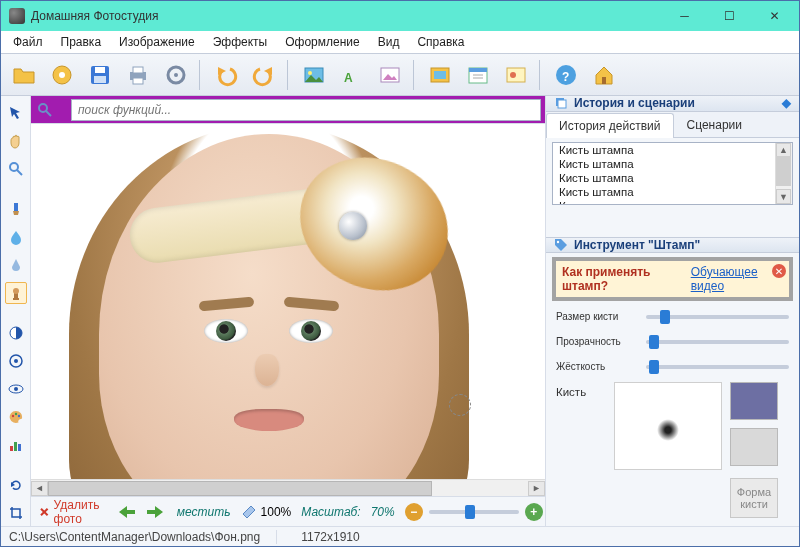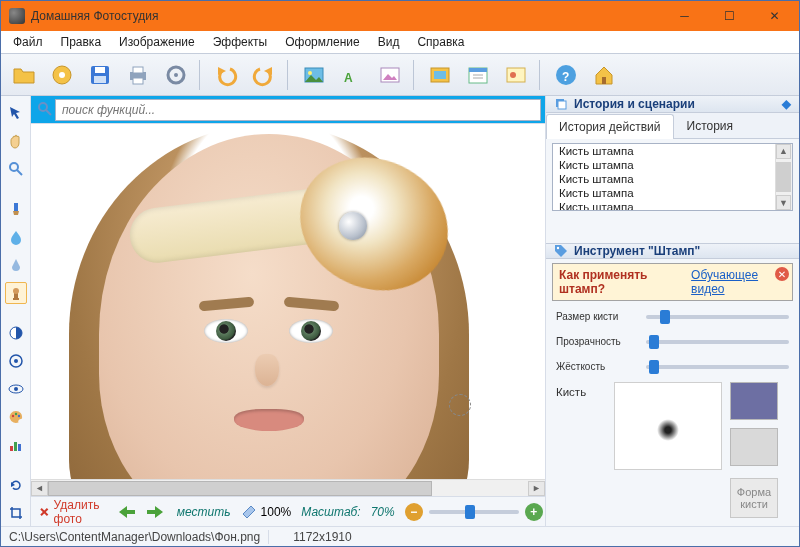--- a/index.html
+++ b/index.html
@@ -1,39 +1,39 @@
 <!DOCTYPE html>
 <html><head>
 <meta charset="utf-8">
 <style>
 * { box-sizing: border-box; margin: 0; padding: 0; font-family: "Segoe UI", Tahoma, sans-serif; font-size: 12px; }
 body { background: #fff; width: 800px; height: 547px; overflow: hidden; border: 1px solid #4b6ea9; display: flex; flex-direction: column; }
 
-.titlebar { height: 30px; background: #f97316; display: flex; align-items: center; padding: 0 2px 0 8px; }
+.titlebar { height: 30px; background: #5eead4; display: flex; align-items: center; padding: 0 2px 0 8px; }
 .titlebar .app-icon { width: 16px; height: 16px; margin-right: 6px; background: radial-gradient(circle at 30% 30%, #888, #333); border-radius: 3px; }
 .titlebar .title { flex: 1; color: #333; }
 .winbtn { width: 45px; height: 28px; display: flex; align-items: center; justify-content: center; color: #333; }
 
 .menubar { height: 22px; display: flex; align-items: center; padding: 0 4px; gap: 2px; }
 .menubar .mi { padding: 2px 8px; color: #222; }
 
 .toolbar { height: 43px; background: linear-gradient(#f3f6fa, #e5eaf2); border-top: 1px solid #c5cddb; border-bottom: 1px solid #c5cddb; display: flex; align-items: center; padding: 0 6px; gap: 4px; }
 .tbtn { width: 34px; height: 34px; display: flex; align-items: center; justify-content: center; border: 1px solid transparent; border-radius: 3px; }
 .tsep { width: 4px; height: 30px; border-left: 1px solid #bcc6d6; margin: 0 2px; }
 .tbtn svg { width: 24px; height: 24px; }
 
 .workrow { flex: 1; display: flex; min-height: 0; }
 
 .vtools { width: 30px; background: #f3f6fa; border-right: 1px solid #d7dde8; display: flex; flex-direction: column; align-items: center; padding-top: 6px; gap: 6px; }
 .vbtn { width: 22px; height: 22px; display: flex; align-items: center; justify-content: center; border: 1px solid transparent; border-radius: 2px; }
 .vbtn.sel, .vbtn:hover { border-color: #f0b64f; background: #fff3d6; }
 .vbtn svg { width: 16px; height: 16px; }
 
 .centercol { flex: 1; display: flex; flex-direction: column; min-width: 0; }
-.searchrow { height: 28px; display: flex; align-items: flex-start; padding: 3px 4px; gap: 0; background:#0ea5e9; border-bottom:1px solid #d7dde8; }
+.searchrow { height: 28px; display: flex; align-items: center; padding: 3px 4px; gap: 16px; background:#a21caf; border-bottom:1px solid #d7dde8; }
 .searchrow .mag { width: 20px; height: 20px; display:flex; align-items:center; justify-content:center; }
 .searchrow input { flex: 1; height: 22px; border: 1px solid #a8b3c6; padding: 0 6px; font-style: italic; color: #888; }
 
 .canvaswrap { flex: 1; position: relative; background: #fff; overflow: hidden; }
 .photo { position: absolute; left: 8px; top: 0; width: 490px; height: 410px; background: #fff; }
 .photo .head { position: absolute; left: 60px; top: 10px; width: 340px; height: 400px; border-radius: 50% 50% 40% 40%; background: radial-gradient(ellipse at 45% 35%, #f5ddc9, #e8c5ad 60%, #d7ad91); }
 .photo .hair { position: absolute; left: 30px; top: 0; width: 400px; height: 420px; background: radial-gradient(ellipse at 50% 30%, rgba(198,156,108,0) 35%, #bb915f 40%, #9f7746 70%, #8a6438); border-radius: 50% 50% 20% 20%; clip-path: polygon(0 0, 100% 0, 100% 100%, 80% 100%, 72% 45%, 62% 30%, 38% 30%, 28% 45%, 20% 100%, 0 100%); }
 .photo .band { position:absolute; left:90px; top:70px; width:280px; height:55px; background:linear-gradient(#f7ecd2,#e9dcaf); border-radius:40px; transform:rotate(-7deg); box-shadow:inset 0 0 6px rgba(0,0,0,.15);}
 .photo .feather { position:absolute; left:260px; top:35px; width:150px; height:130px; background:radial-gradient(circle at 40% 40%, #fff 10%, #f1e4c3 30%, #d9a963 60%, #c78935 80%); border-radius:50% 60% 50% 60%; transform:rotate(10deg); filter:blur(0.4px);}
 .photo .brooch { position:absolute; left:300px; top:88px; width:28px; height:28px; background:radial-gradient(circle at 35% 35%, #fff, #b8c0cc 60%, #808a99); border-radius:50%; box-shadow:0 0 3px rgba(0,0,0,.4);}
@@ -67,40 +67,40 @@
 .tabs { height:26px; display:flex; background:#eef2f8; border-bottom:1px solid #c5cddb;}
 .tab { padding:5px 12px; border:1px solid transparent; border-bottom:none; background:#eef2f8; color:#333; }
 .tab.active { background:#fff; border-color:#c5cddb; border-radius:3px 3px 0 0; position:relative; top:1px;}
 .histlist { background:#fff; border:1px solid #a8b3c6; margin:4px 6px; height:116px; overflow:hidden; position:relative;}
 .histlist .item { padding:1px 6px; color:#222; font-size:11.5px; white-space:nowrap;}
 .histlist .scrollv { position:absolute; right:0; top:0; width:17px; height:100%; background:#f0f0f0; border-left:1px solid #ddd;}
 .histlist .scrollv .sthumb{ position:absolute; right:1px; bottom:18px; width:15px; height:30px; background:#cfcfcf;}
 .histlist .scrollv .sarr{ position:absolute; width:15px; height:15px; background:#e8e8e8; border:1px solid #ccc; right:1px; font-size:9px; display:flex; align-items:center; justify-content:center; color:#666;}
 
 .toolhdr { height:26px; background:linear-gradient(#eef2f8,#dde5f0); border-top:1px solid #c5cddb; border-bottom:1px solid #c5cddb; display:flex; align-items:center; padding:0 8px; gap:6px; font-weight:bold; color:#1a3f7a; margin-top:28px;}
-.helpbar { background:#fff4d6; border:1px solid #a3a3a3; margin:4px 6px; padding:4px 6px; display:flex; align-items:center; gap:6px; font-size:11.5px; position:relative;}
+.helpbar { background:#fff4d6; border:4px solid #a3a3a3; margin:4px 6px; padding:4px 6px; display:flex; align-items:center; gap:6px; font-size:11.5px; position:relative;}
 .helpbar a { color:#1a5fc7; text-decoration:underline; }
 .helpbar .closex{ position:absolute; right:3px; top:3px; width:14px; height:14px; background:#e05a47; color:#fff; border-radius:50%; font-size:10px; display:flex; align-items:center; justify-content:center;}
 
 .params { padding: 6px 10px; display:flex; flex-direction:column; gap:14px;}
 .prow { display:flex; align-items:center; gap:8px;}
 .prow .plabel { width:82px; color:#333; font-size:10px;}
 .prow .pslider { flex:1; height:4px; background:#c5cddb; position:relative; border-radius:2px;}
 .prow .pslider .pthumb{ position:absolute; top:-5px; width:10px; height:14px; background:#2a7cd6; border-radius:2px;}
 
 .brushrow { display:flex; gap:8px; padding:4px 10px 8px;}
 .brushlabel { width:50px; font-size:11.5px; color:#333; padding-top:4px;}
 .brushprev { width:108px; height:88px; background:#fff; border:1px solid #cfcfcf; position:relative;}
 .brushprev .dot{ position:absolute; left:50%; top:55%; width:22px; height:22px; transform:translate(-50%,-50%); background:radial-gradient(circle,#222 20%, rgba(0,0,0,0) 70%); border-radius:50%;}
 .swatches { display:flex; flex-direction:column; gap:8px; }
 .swatch { width:48px; height:38px; border:1px solid #b9b9b9; }
 .shapebtn { width:48px; height:40px; background:#eaeaea; border:1px solid #c8c8c8; font-size:11px; color:#888; display:flex; align-items:center; justify-content:center; text-align:center; line-height:1.1; margin-top:4px;}
 
 .statusbar { height:20px; background:#f3f6fa; border-top:1px solid #d7dde8; display:flex; align-items:center; padding:0 8px; gap:24px; color:#444; font-size:11.5px;}
-.statusbar .cell { border-right:1px solid #d7dde8; padding-right:8px;}
+.statusbar .cell { border-right:1px solid #d7dde8; padding-right:16px;}
 </style>
 </head>
 <body>
 
 <div class="titlebar">
   <div class="app-icon"></div>
   <div class="title">Домашняя Фотостудия</div>
   <div class="winbtn">─</div>
   <div class="winbtn">☐</div>
   <div class="winbtn">✕</div>
@@ -381,21 +381,21 @@
     <div class="panelhdr">
       <svg width="14" height="14" viewBox="0 0 14 14">
           <rect x="2" y="2" width="8" height="8" fill="#5a9de0"></rect>
           <rect x="4" y="4" width="8" height="8" fill="#fff" stroke="#5a9de0"></rect>
         </svg>
       <span>История и сценарии</span>
       <span class="pin">◆</span>
     </div>
     <div class="tabs">
       <div class="tab active">История действий</div>
-      <div class="tab">История</div>
+      <div class="tab">Сценарии</div>
     </div>
     <div class="histlist">
       <div class="item">Кисть штампа</div>
       <div class="item">Кисть штампа</div>
       <div class="item">Кисть штампа</div>
       <div class="item">Кисть штампа</div>
       <div class="item">Кисть штампа</div>
 
       <div class="scrollv">
         <div class="sarr" style="top:0">▲</div>

